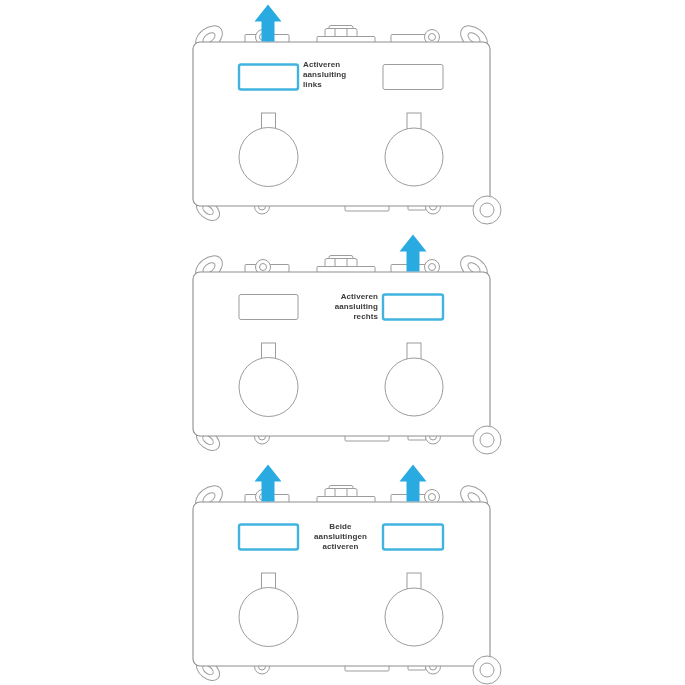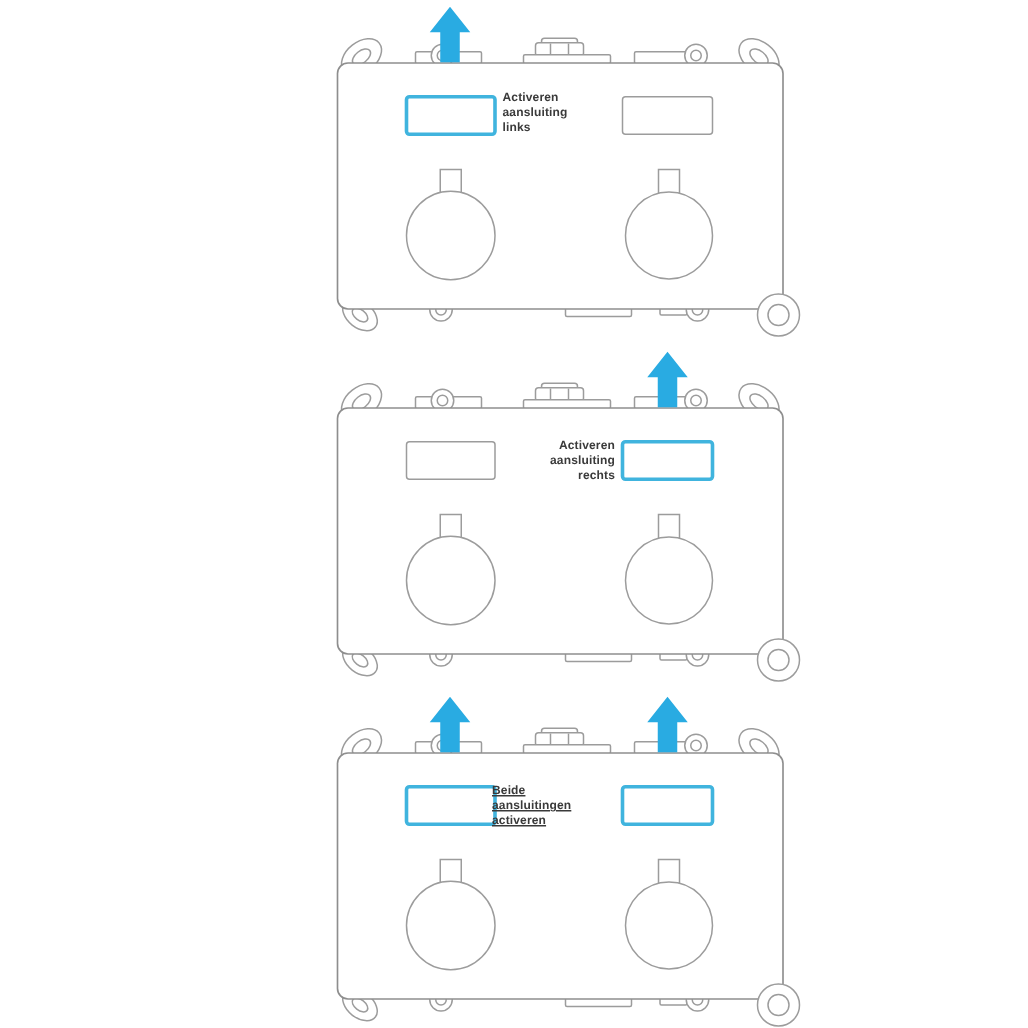--- a/index.html
+++ b/index.html
@@ -10,21 +10,20 @@
     width: 685px;
     height: 685px;
     background: #ffffff;
     position: relative;
     overflow: hidden;
     font-family: "Liberation Sans", sans-serif;
   }
   .stage {
     position: absolute;
     inset: 0;
-    margin-left: 32px;
   }
   svg.diagram {
     position: absolute;
     left: 171px;
     width: 340px;
     height: 240px;
     overflow: visible;
   }
   #diagram-1 { top: -3px; }
   #diagram-2 { top: 227px; }
@@ -34,21 +33,21 @@
     position: absolute;
     font-size: 8px;
     font-weight: bold;
     line-height: 10px;
     letter-spacing: 0.1px;
     color: var(--text-dark, #3a3a3a);
   }
   .label span { display: block; }
   #label-1 { left: 303px; top: 60px;  width: 92px; text-align: left; }
   #label-2 { left: 286px; top: 292px; width: 92px; text-align: right; }
-  #label-3 { left: 296px; top: 522px; width: 89px; text-align: left; text-decoration: underline; }
+  #label-3 { left: 296px; top: 522px; width: 89px; text-align: center; }
 
   
   .ln {
     fill: #ffffff;
     stroke: var(--outline-gray, #9c9c9c);
     stroke-width: 1;
   }
   .body-ln {
     fill: #ffffff;
     stroke: var(--body-outline-gray, #8e8e8e);

